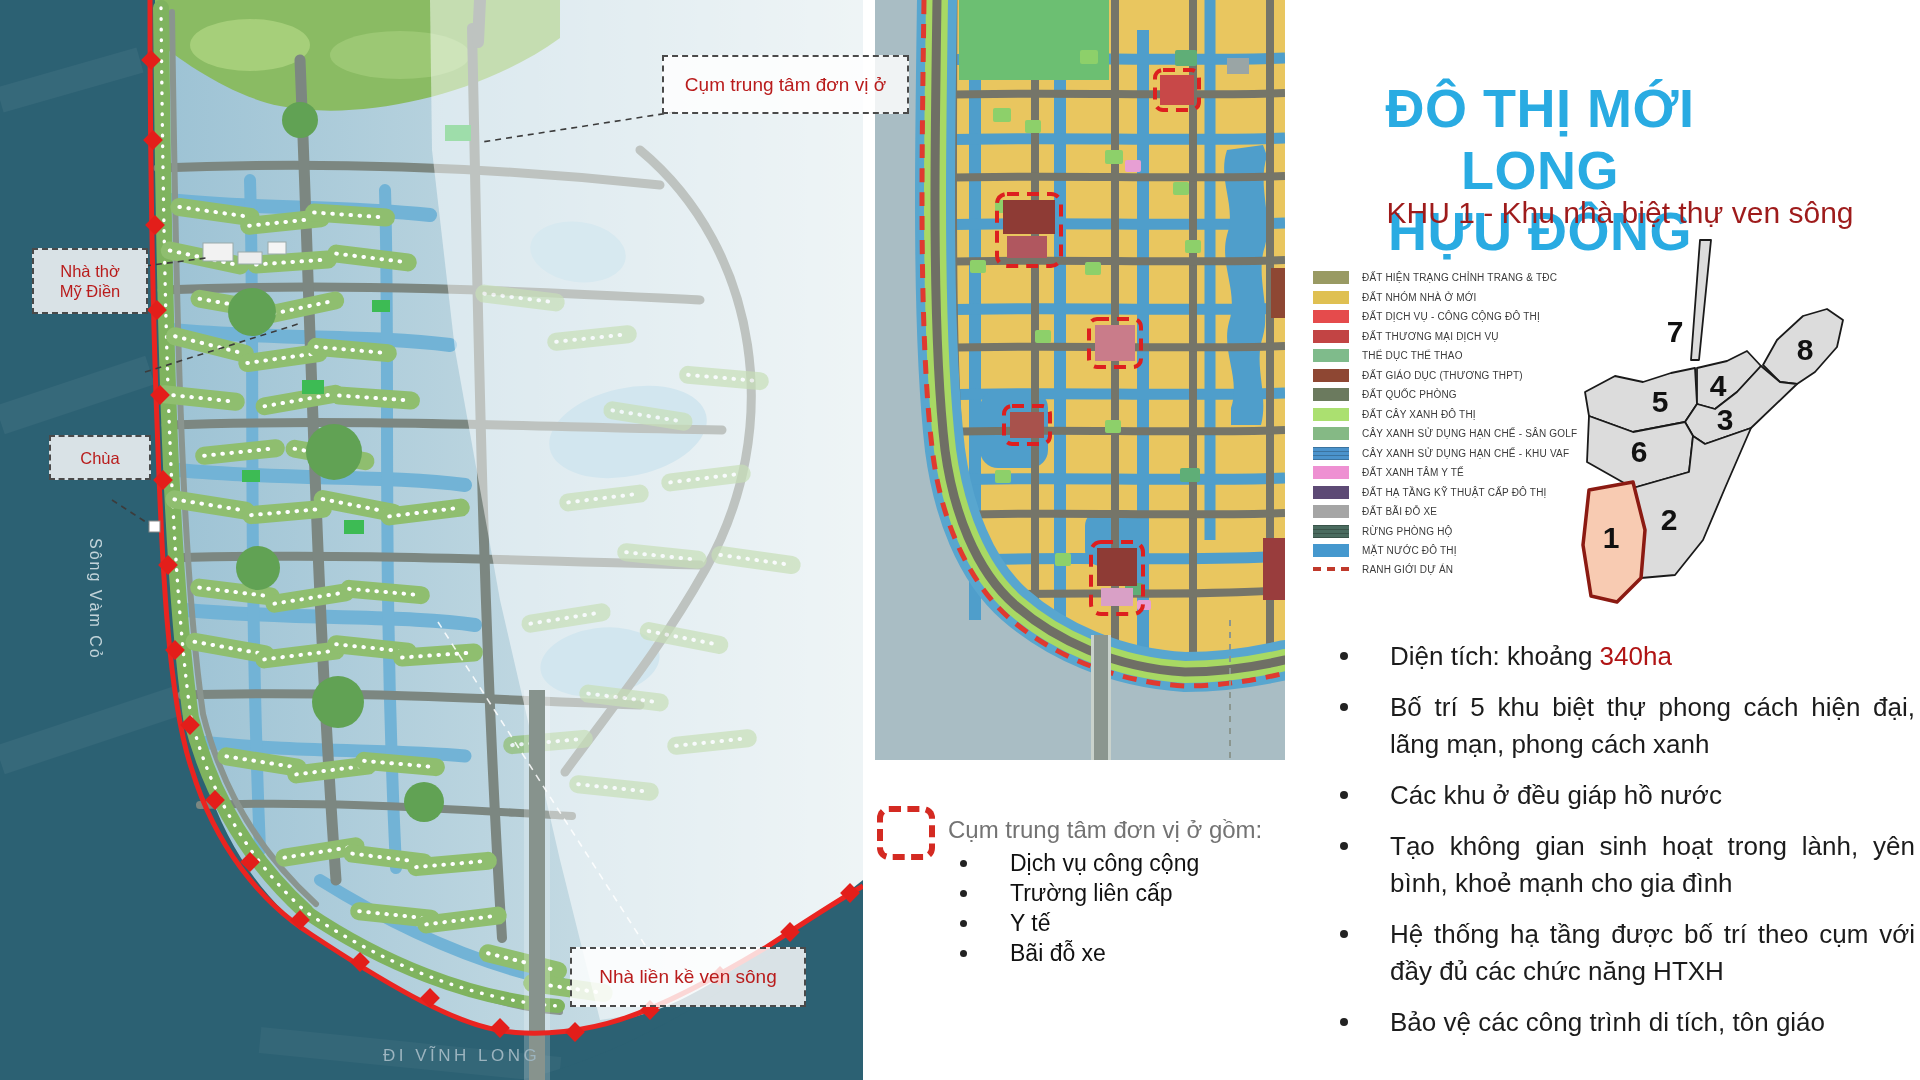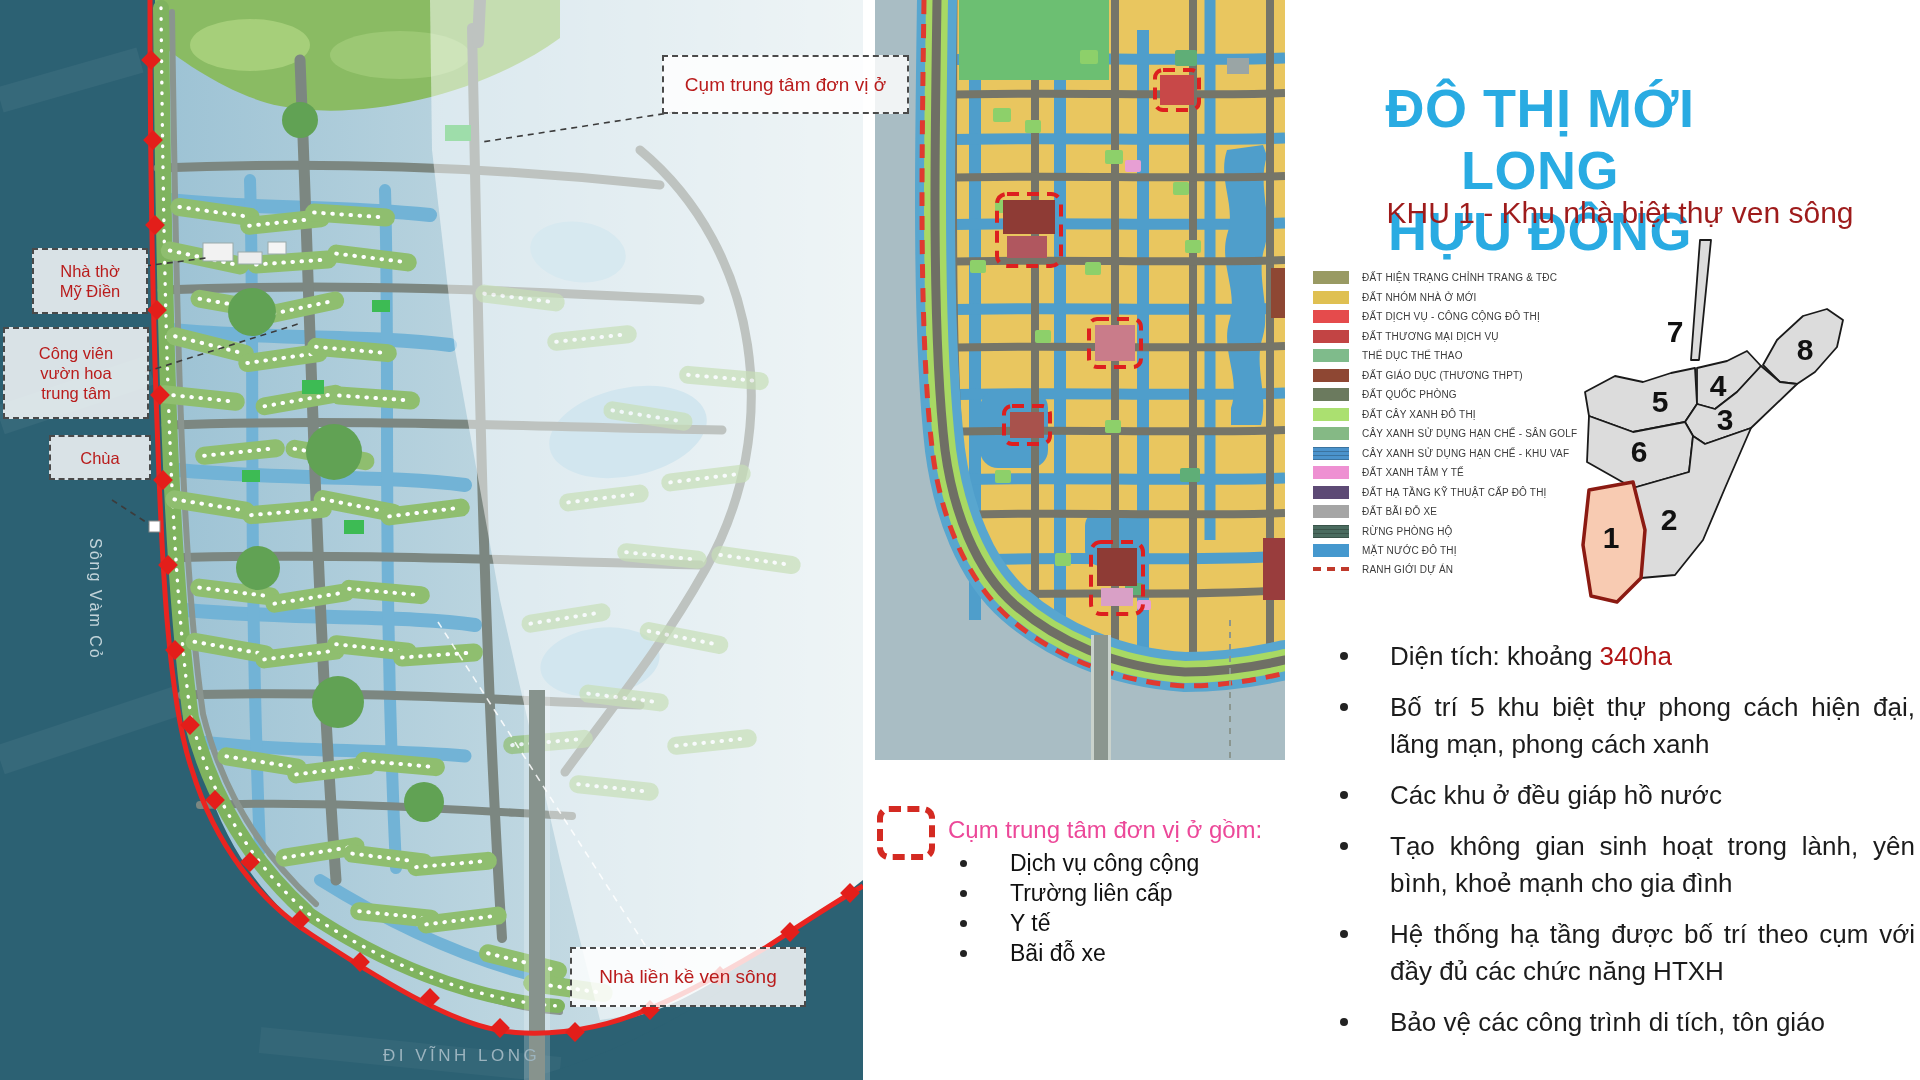--- a/index.html
+++ b/index.html
@@ -26,21 +26,21 @@
   .lgap{margin-top:6px;}
   
   .bullets{position:absolute;left:1330px;top:638px;width:585px;}
   .brow{position:relative;margin-bottom:14px;padding-left:60px;}
   .brow .dot{position:absolute;left:10px;top:14px;width:8px;height:8px;border-radius:50%;background:#222;}
   .btext{font-size:26px;line-height:37px;color:#1c1c1c;text-align:justify;}
   .btext .em{color:#b01414;font-weight:normal;}
   
   .cb-icon{position:absolute;left:877px;top:806px;width:46px;height:42px;
            border:6px dashed #d42a22;border-radius:12px;}
-  .cb-head{position:absolute;left:948px;top:816px;font-size:24px;color:#ec4899;}
+  .cb-head{position:absolute;left:948px;top:816px;font-size:24px;color:#737373;}
   .cb-list{position:absolute;left:948px;top:852px;}
   .cbrow{position:relative;padding-left:62px;margin-bottom:7px;font-size:23px;color:#111;line-height:23px;}
   .cbrow .dot{position:absolute;left:12px;top:8px;width:7px;height:7px;border-radius:50%;background:#222;}
   .kz{font-size:30px;font-weight:bold;fill:#111;}
 </style>
 </head>
 <body>
 
 <div id="stage">
 
@@ -236,25 +236,20 @@
     </svg>
 
     
     <div class="callout" style="left:662px;top:55px;width:243px;height:55px;font-size:19px;">
       <span>Cụm trung tâm đơn vị ở</span>
     </div>
     <div class="callout" style="left:32px;top:248px;width:112px;height:62px;">
       <span>Nhà thờ</span>
       <span>Mỹ Điền</span>
     </div>
-    <div class="callout" style="left:3px;top:327px;width:142px;height:88px;">
-      <span>Công viên</span>
-      <span>vườn hoa</span>
-      <span>trung tâm</span>
-    </div>
     <div class="callout" style="left:49px;top:435px;width:98px;height:41px;align-items:center;">
       <span>Chùa</span>
     </div>
     <div class="callout" style="left:570px;top:947px;width:232px;height:56px;font-size:19px;">
       <span>Nhà liền kề ven sông</span>
     </div>
     <div class="map-label" style="left:86px;top:538px;height:175px;writing-mode:vertical-rl;
          color:rgba(222,233,236,0.85);font-size:16px;letter-spacing:2px;">Sông Vàm Cỏ</div>
     <div class="map-label" style="left:383px;top:1046px;color:#9cb4bf;font-size:17px;letter-spacing:3.5px;">ĐI VĨNH LONG</div>
   </div>

